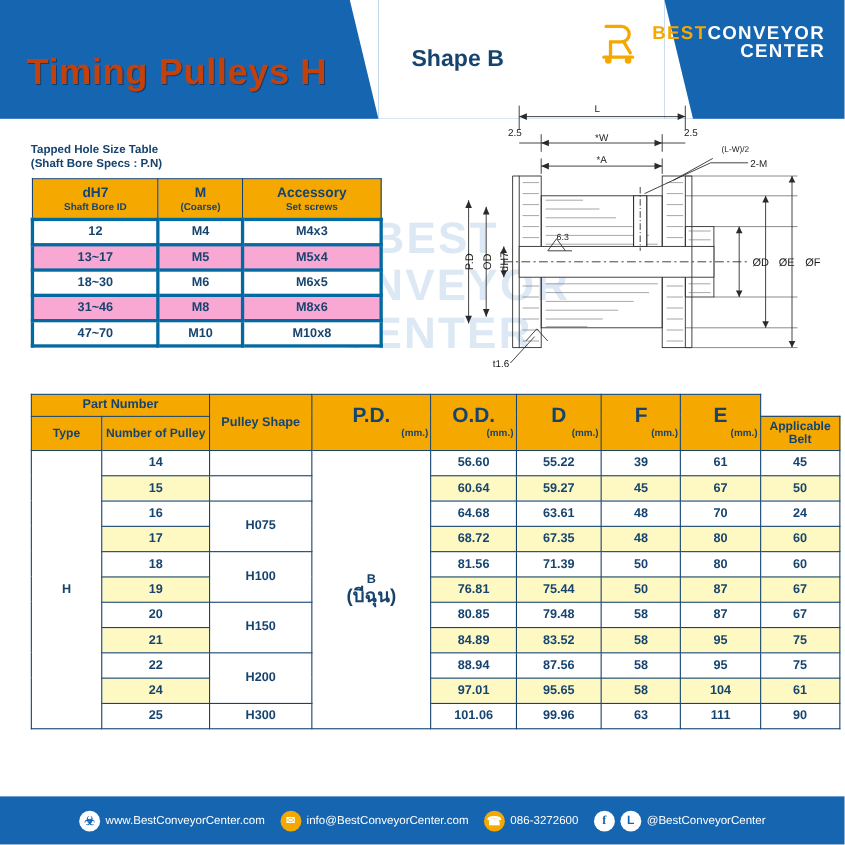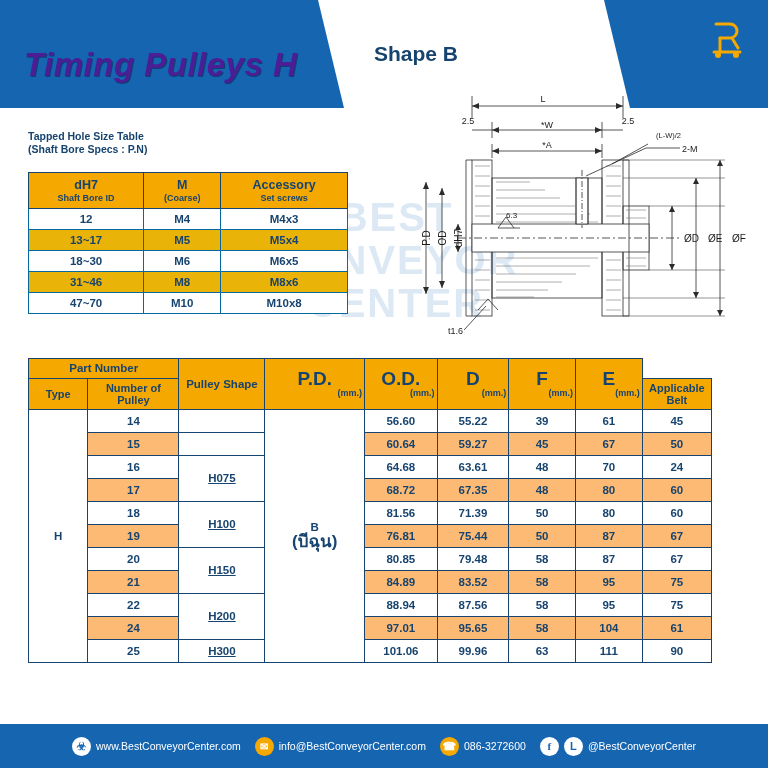--- a/index.html
+++ b/index.html
@@ -59,23 +59,22 @@
   }
   .logo-line1 .yellow, .logo-line2 .yellow { color: #f5a800; }
   .logo-line2 { text-align: right; }
 
   
   .title {
     position: absolute;
     left: 24px; top: 46px;
     font-size: 33px;
     font-weight: bold;
-    color: #4c1d95;
+    color: #c2410c;
     letter-spacing: 0.5px;
-    font-style: italic;
     text-shadow: 1px 1px 0 #0d3f74;
   }
 
   .shape-title {
     position: absolute;
     left: 374px; top: 42px;
     font-size: 21px; font-weight: bold;
     color: #17446f;
   }
 
@@ -97,65 +96,65 @@
 
   
   .tapped-wrap {
     position: absolute;
     left: 28px; top: 130px;
     width: 320px;
     z-index: 2;
   }
   .tapped-caption {
     font-size: 10.5px; font-weight: bold; color: #17446f;
-    line-height: 1.25; margin-bottom: 16px;
+    line-height: 1.25; margin-bottom: 6px;
   }
   table.t1 {
     border-collapse: collapse;
     width: 320px;
     font-size: 11px;
   }
   table.t1 th {
     background: #f5a800;
     color: #17446f;
     border: 1px solid #17446f;
     padding: 5px 2px;
     font-size: 12.5px;
     line-height: 1.15;
   }
   table.t1 th .sub { font-size: 9px; display: block; }
   table.t1 td {
-    border: 1px solid #0369a1;
+    border: 3px solid #0369a1;
     text-align: center;
     padding: 4px 2px;
     color: #17446f;
     font-weight: bold;
     font-size: 11.5px;
     background: #ffffff;
   }
-  table.t1 tr.alt td { background: #eab308; }
+  table.t1 tr.alt td { background: #f9a8d4; }
 
   
   .drawing {
     position: absolute;
     left: 380px; top: 78px;
     width: 372px; height: 270px;
     z-index: 2;
   }
 
   
   .main-wrap {
     position: absolute;
     left: 28px; top: 358px;
     width: 712px;
     z-index: 2;
   }
   table.t2 {
     border-collapse: collapse;
-    width: 684px;
+    width: 736px;
     font-size: 11.5px;
   }
   table.t2 th {
     background: #f5a800;
     color: #17446f;
     border: 1px solid #17446f;
     font-weight: bold;
     padding: 3px 2px;
     line-height: 1.1;
   }
@@ -165,35 +164,34 @@
   table.t2 td {
     border: 1px solid #17446f;
     text-align: center;
     color: #17446f;
     font-weight: bold;
     padding: 3px 2px;
     background: #ffffff;
     font-size: 11.5px;
     height: 23px;
   }
-  table.t2 tr.alt td { background: #fdba74; }
+  table.t2 tr.alt td { background: #fef9c3; }
   td.type-cell {
     font-size: 34px;
     background: #ffffff !important;
   }
   td.shape-cell {
     font-size: 34px;
     background: #ffffff !important;
     line-height: 1.0;
   }
   td.shape-cell .thai { display: block; font-size: 17px; font-weight: bold; }
   td.belt-cell {
     font-size: 15px;
     background: #ffffff !important;
-    text-decoration: underline;
   }
   td.blank-cell { background: #ffffff !important; }
 
   
   .footer {
     position: absolute;
     left: 0; bottom: 0;
     width: 768px; height: 44px;
     background: #1565b0;
     display: flex;
@@ -232,20 +230,28 @@
     <svg class="logo-mark" viewBox="0 0 44 44">
       <g fill="none" stroke="#f5a800" stroke-width="3" stroke-linecap="round">
         <path d="M10 8 h14 a7 7 0 0 1 0 14 h-10"></path>
         <path d="M14 22 v14"></path>
         <path d="M8 36 h26"></path>
         <circle cx="12" cy="39" r="3" fill="#f5a800" stroke="none"></circle>
         <circle cx="30" cy="39" r="3" fill="#f5a800" stroke="none"></circle>
         <path d="M26 22 l6 10"></path>
       </g>
     </svg>
+    <div class="logo-text">
+      <div class="logo-line1">
+        <span class="yellow">BEST</span><span>CONVEYOR</span>
+      </div>
+      <div class="logo-line2">
+        <span>CENTER</span>
+      </div>
+    </div>
   </div>
 
   <div class="watermark">
     <div>BEST</div>
     <div>CONVEYOR</div>
     <div>CENTER</div>
   </div>
 
   <div class="tapped-wrap">
     <div class="tapped-caption">

